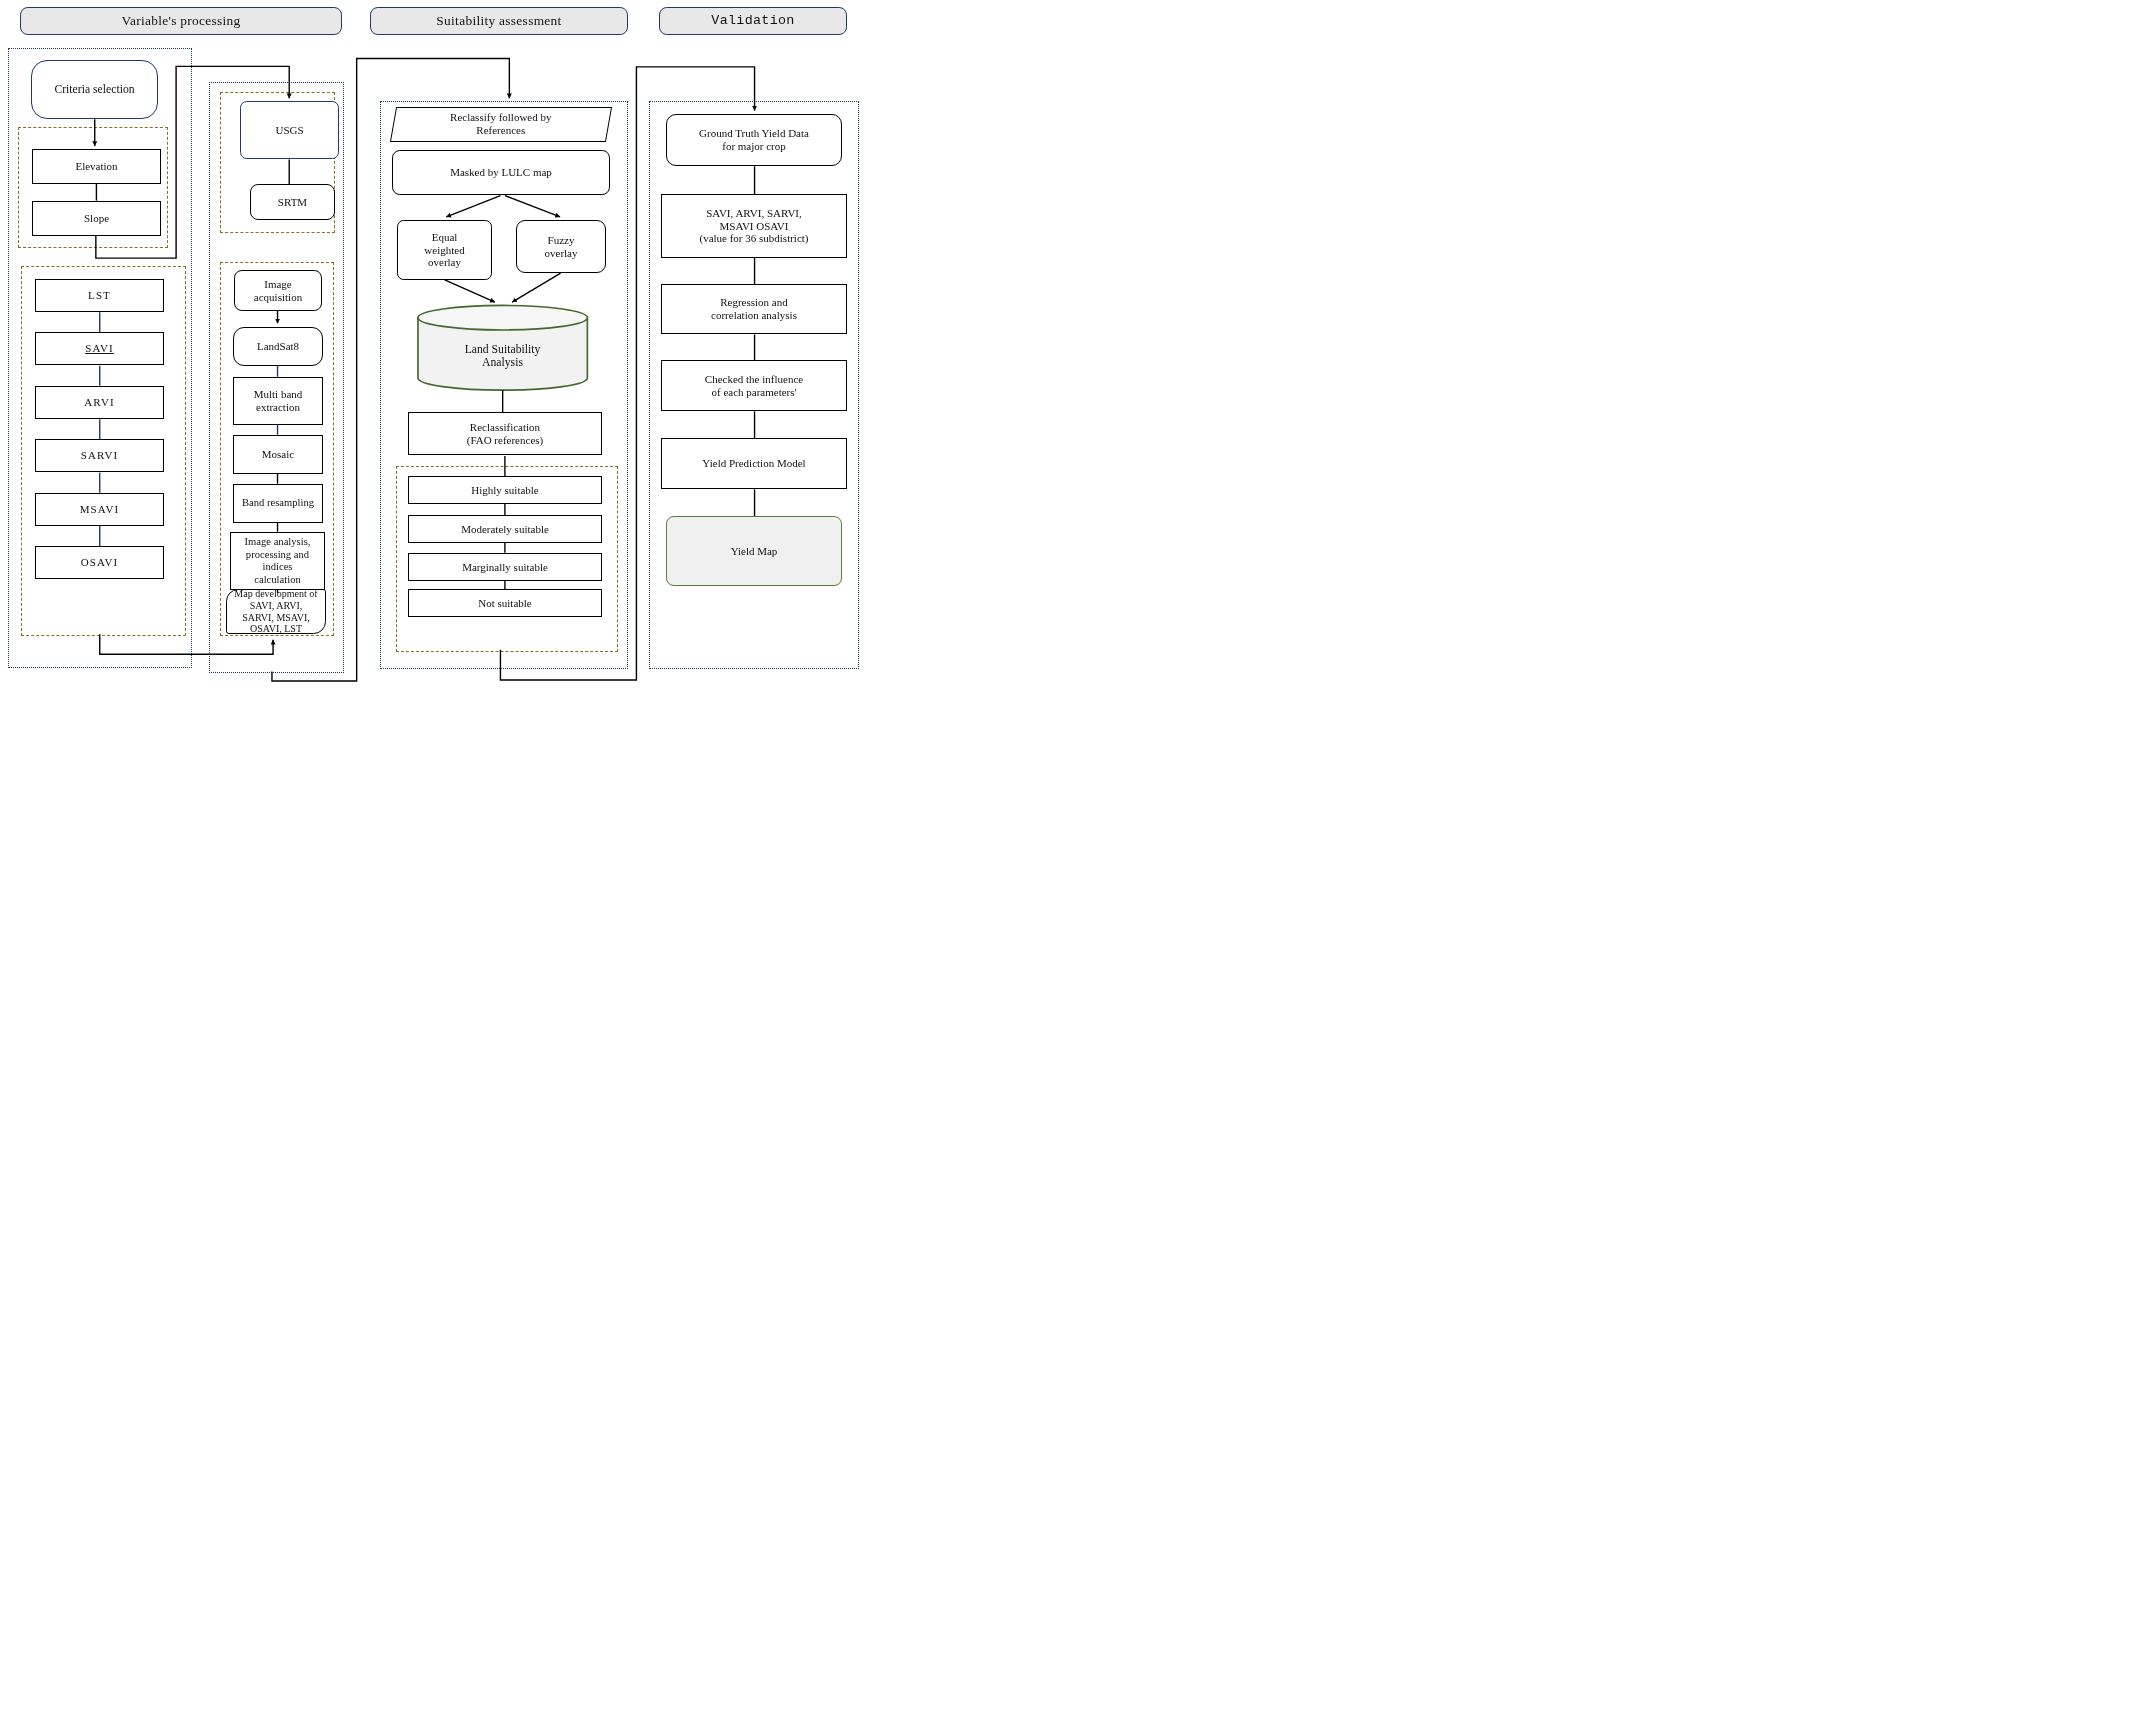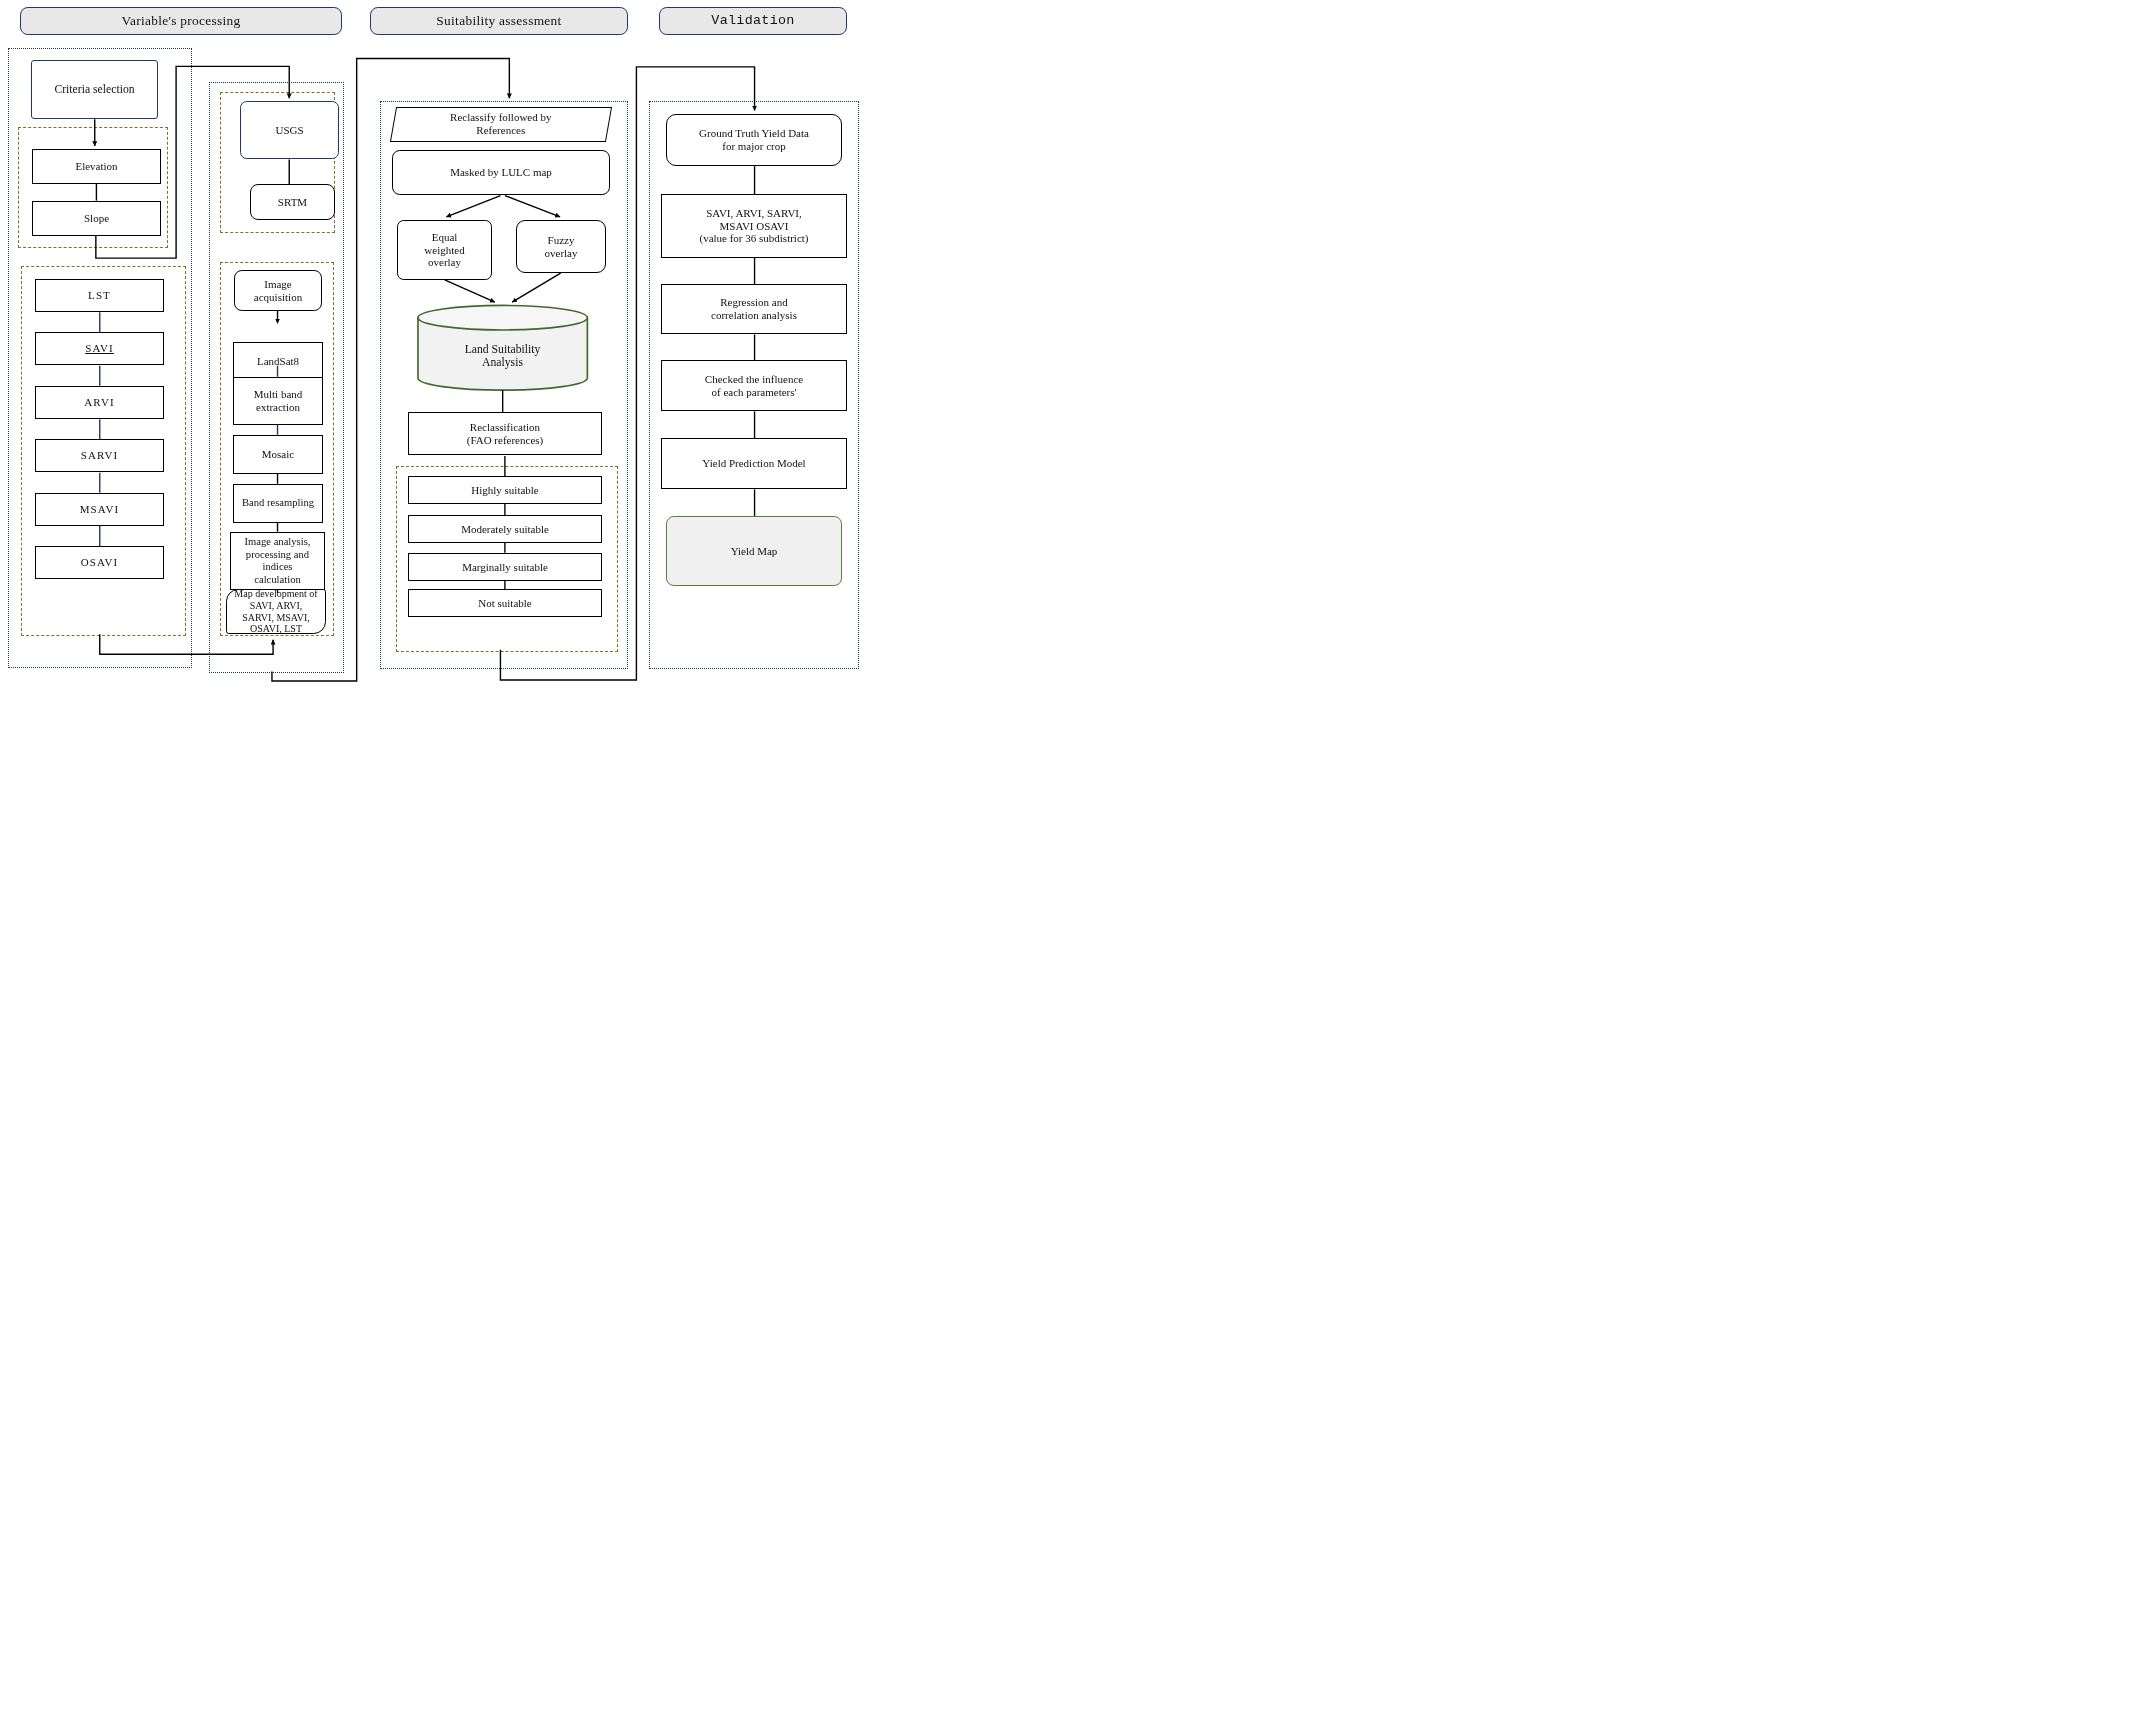--- a/index.html
+++ b/index.html
@@ -10,21 +10,21 @@
   .hdr{position:absolute;z-index:4;display:flex;align-items:center;justify-content:center;
        background:#e8e8e8;border:1.7px solid #1f3864;border-radius:7.8px;height:26px;
        font-size:13.4px;letter-spacing:0.3px;}
   .hdr.sans{font-family:Liberation Mono, monospace;}
   .dotted{position:absolute;z-index:2;border:1.1px dotted #1f3864;}
   .dashed{position:absolute;z-index:2;border:1.7px dashed #8a6d1f;}
   .box{position:absolute;z-index:4;display:flex;align-items:center;justify-content:center;
        text-align:center;background:#fff;border:1.4px solid #000;font-size:11px;
        line-height:1.18;white-space:pre-line;padding:1.1px 3.3px;box-sizing:border-box;}
   .round{border-radius:7.8px;}
-  .navy-border{border:1.4px solid #1f3864;border-radius:3px;}
+  .navy-border{border:1.4px solid #1f3864;border-radius:16px;}
   .green-border{border:1.4px solid #538135;background:#f0f0f0;border-radius:7.8px;}
   .alt-process{border-radius:12.3px 2.8px 12.3px 2.8px;}
   .skew{transform:skewX(-10deg);}
   .unskew{transform:skewX(10deg);white-space:pre-line;}
   .cyl-label{position:absolute;z-index:7;display:flex;align-items:center;justify-content:center;
        text-align:center;white-space:pre-line;font-size:11.7px;background:transparent;border:none;}
   .para{position:absolute;z-index:4;display:flex;align-items:center;justify-content:center;
        text-align:center;background:#fff;border:1.4px solid #000;font-size:11px;line-height:1.2;}
 </style>
 </head>
@@ -58,21 +58,21 @@
   <div class="box" style="left:35px;top:386px;width:129px;height:33px;letter-spacing:1.1px;">ARVI</div>
   <div class="box" style="left:35px;top:439px;width:129px;height:33px;letter-spacing:1.1px;">SARVI</div>
   <div class="box" style="left:35px;top:493px;width:129px;height:33px;letter-spacing:1.1px;">MSAVI</div>
   <div class="box" style="left:35px;top:546px;width:129px;height:33px;letter-spacing:1.1px;">OSAVI</div>
 
   <div class="box navy-border" style="left:240px;top:101px;width:99px;height:58px;border-radius:6.7px;">USGS</div>
   <div class="box" style="left:250px;top:184px;width:85px;height:36px;border-radius:8px;">SRTM</div>
 
   <div class="box round" style="left:234px;top:270px;width:88px;height:41px;">Image
 acquisition</div>
-  <div class="box" style="left:233px;top:342px;width:90px;height:39px;">LandSat8</div>
+  <div class="box" style="left:233px;top:327px;width:90px;height:39px;border-radius:11px;">LandSat8</div>
   <div class="box" style="left:233px;top:377px;width:90px;height:48px;">Multi band
 extraction</div>
   <div class="box" style="left:233px;top:435px;width:90px;height:39px;">Mosaic</div>
   <div class="box" style="left:233px;top:484px;width:90px;height:39px;font-size:10.6px;">Band resampling</div>
   <div class="box" style="left:230px;top:532px;width:95px;height:58px;font-size:10.6px;">Image analysis,
 processing and
 indices
 calculation</div>
   <div class="box alt-process" style="left:226px;top:589px;width:100px;height:45px;font-size:10px;">Map development of
 SAVI, ARVI,

